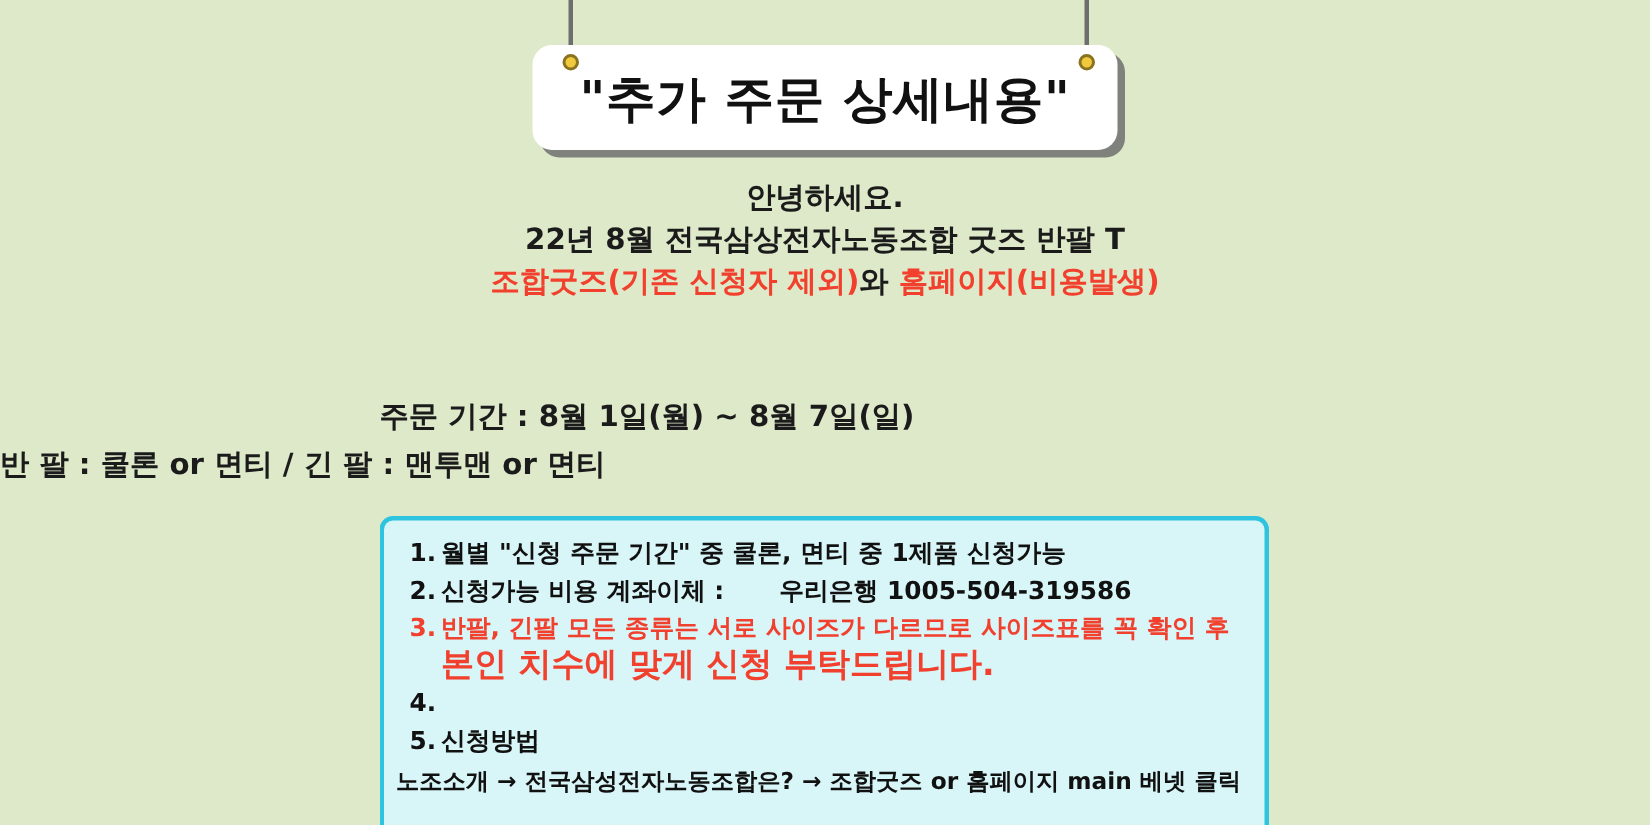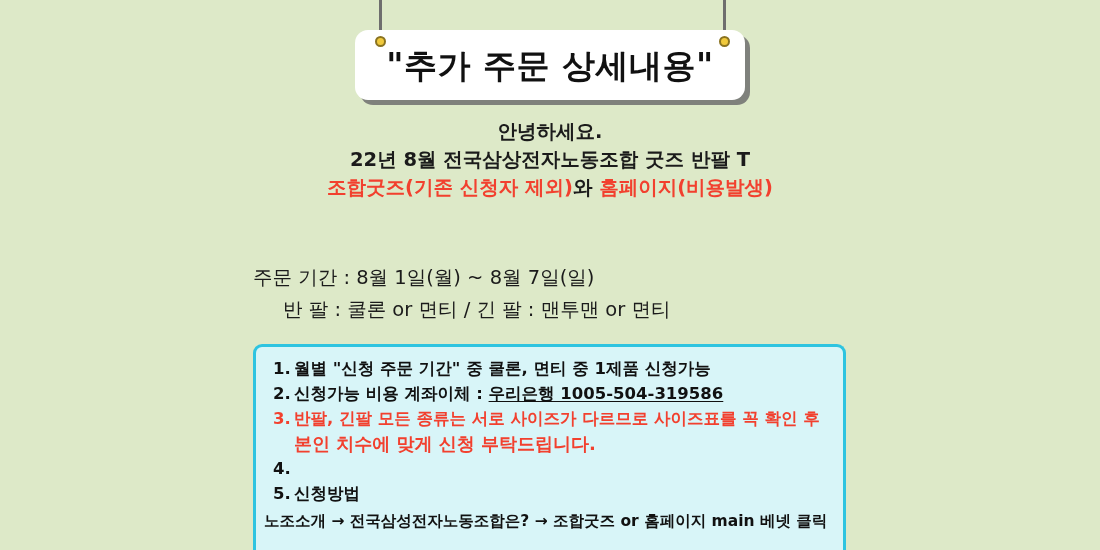--- a/index.html
+++ b/index.html
@@ -87,25 +87,25 @@
   .red { color: #f2402e; }
 
   
   .period {
     position: absolute;
     top: 262px;
     left: 0;
     width: 912px;
     color: #1b1b1b;
     font-size: 19.5px;
-    font-weight: normal;
+    font-weight: bold;
     line-height: 32px;
   }
   .period .p1 { margin-left: 253px; white-space: nowrap; }
-  .period .p2 { margin-left: 283px; white-space: nowrap; }
+  .period .p2 { white-space: nowrap; }
 
   
   .notes-box {
     position: absolute;
     left: 253px;
     top: 344px;
     width: 593px;
     height: 206px;
     box-sizing: border-box;
     background: #d8f5f8;
@@ -121,28 +121,28 @@
     font-size: 16.5px;
     font-weight: bold;
     color: #111111;
     line-height: 25px;
     padding-left: 17px;
     white-space: nowrap;
   }
   .note .num { min-width: 21px; }
   .note.red-note { color: #f2402e; }
   .note-cont {
-    font-size: 18px;
+    font-size: 22px;
     font-weight: bold;
     color: #f2402e;
     line-height: 25px;
     padding-left: 38px;
     white-space: nowrap;
   }
-  .underline { text-decoration: underline; text-underline-offset: 2px; }
+  .underline { text-underline-offset: 2px; margin-left: 31px; }
   .note-path {
     font-size: 15.5px;
     font-weight: bold;
     color: #111111;
     line-height: 25px;
     padding-left: 8px;
     padding-top: 3px;
     white-space: nowrap;
   }
 </style>

